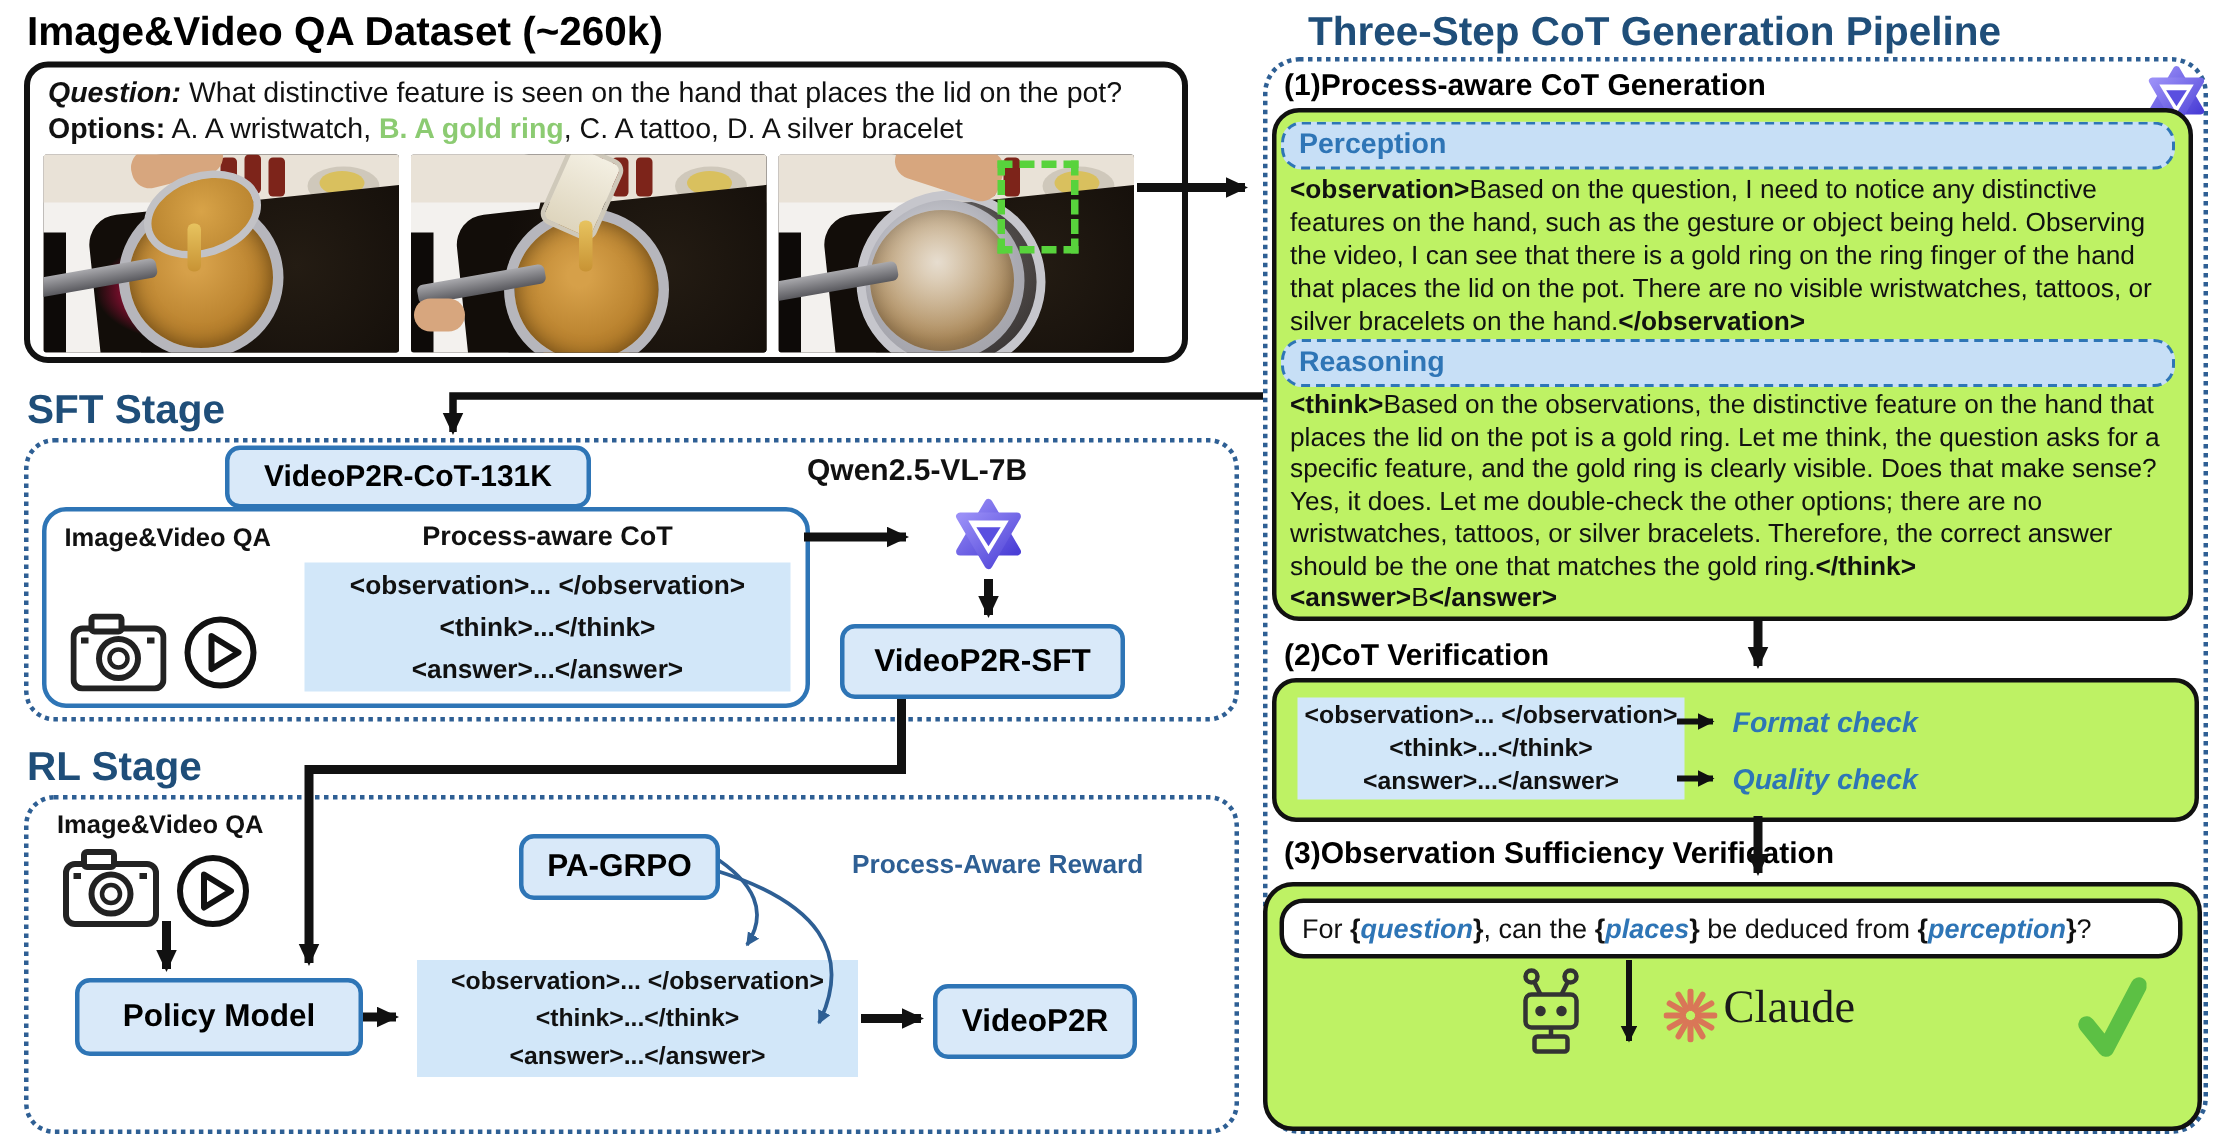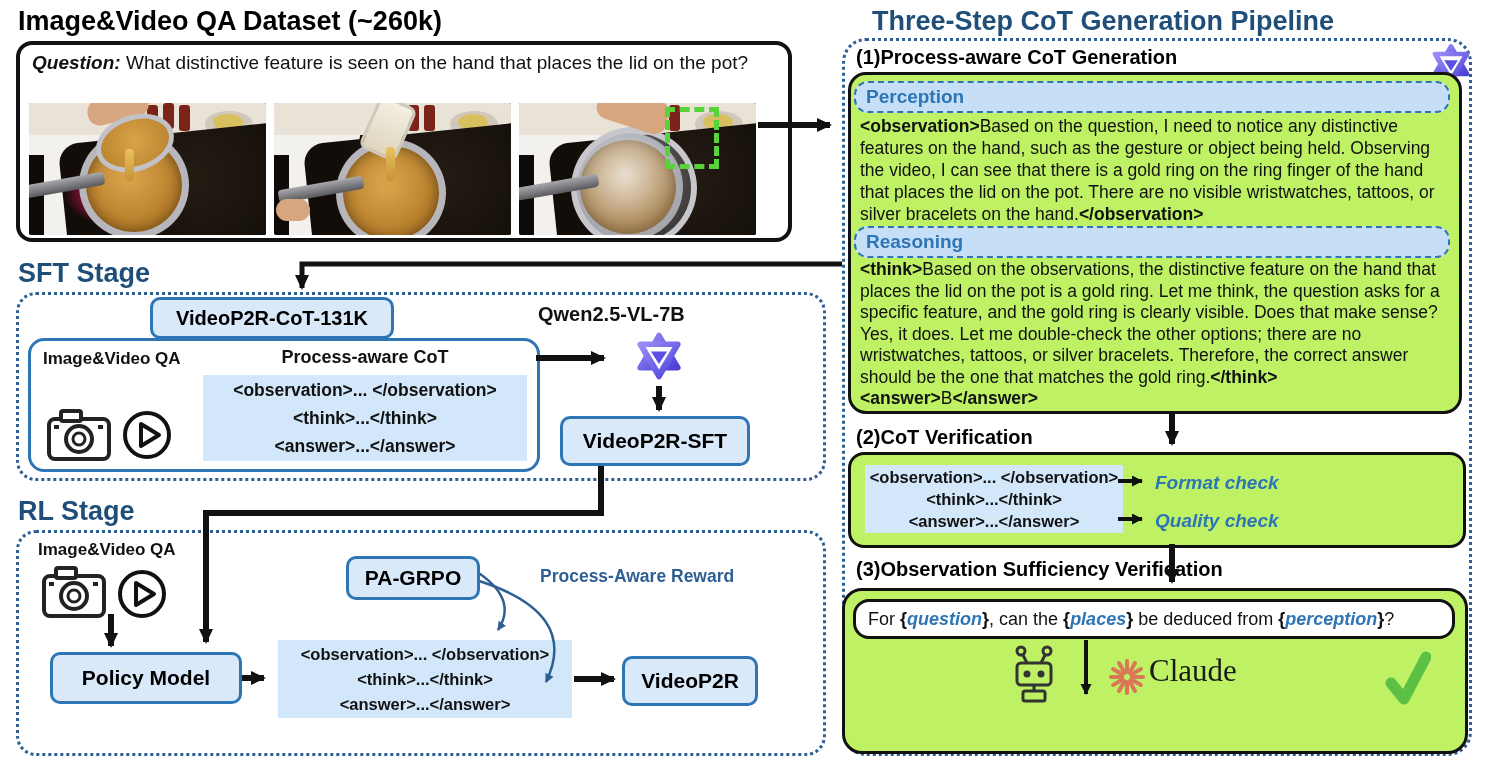--- a/index.html
+++ b/index.html
@@ -96,20 +96,21 @@
     <path d="M1172 544 V582" stroke="#111" stroke-width="6" fill="none" marker-end="url(#ahB)"></path>
     <path d="M1118 481 H1142" stroke="#111" stroke-width="4" fill="none" marker-end="url(#ahS)"></path>
     <path d="M1118 519 H1142" stroke="#111" stroke-width="4" fill="none" marker-end="url(#ahS)"></path>
     <path d="M1086 640 V694" stroke="#111" stroke-width="4" fill="none" marker-end="url(#ahS)"></path>
   </svg>
 
   <div class="abs h-black" style="left:18px;top:6px;">Image&amp;Video QA Dataset (~260k)</div>
 
   <div class="abs black-box" style="left:16px;top:41px;width:732px;height:193px;">
     <div class="abs bodytext" style="left:12px;top:7px;font-size:19px;white-space:nowrap;"><span class="b i">Question:</span><span> What distinctive feature is seen on the hand that places the lid on the pot?</span></div>
+    <div class="abs bodytext" style="left:12px;top:31px;font-size:19px;white-space:nowrap;"><span class="b">Options:</span><span> A. A wristwatch, </span><span class="b green-lt">B. A gold ring</span><span>, C. A tattoo, D. A silver bracelet</span></div>
 
     <div class="frame" style="left:9px;">
       <div class="f-tile"></div>
       <div class="f-shelf">
         <div class="f-bottle" style="left:118px;"></div>
         <div class="f-bottle" style="left:134px;top:0;"></div>
         <div class="f-bottle" style="left:150px;"></div>
         <div class="f-bowl" style="left:176px;">
           <div class="f-blob" style="left:8px;top:3px;"></div>
           </div>
@@ -221,21 +222,21 @@
       <rect x="51" y="16" width="5" height="4" fill="#222"></rect>
   </svg>
   <svg class="abs" style="left:116px;top:568px;" width="52" height="52" viewBox="0 0 52 52">
     <circle cx="26" cy="26" r="22" fill="#fff" stroke="#111" stroke-width="4"></circle>
     <path d="M20 15 L38 26 L20 37 Z" fill="none" stroke="#111" stroke-width="4" stroke-linejoin="round"></path>
   </svg>
 
   <div class="abs pill" style="left:346px;top:556px;width:128px;height:38px;font-size:21px;">PA-GRPO</div>
 
   <div class="abs pill" style="left:50px;top:652px;width:186px;height:46px;font-size:21px;">Policy Model</div>
-  <div class="abs bluelabel" style="left:540px;top:566px;font-size:17.5px;">Process-Aware Reward</div>
+  <div class="abs bluelabel" style="left:568px;top:566px;font-size:17.5px;">Process-Aware Reward</div>
 
   <div class="tagbox abs" style="left:278px;top:640px;width:294px;height:78px;font-size:16.5px;line-height:25px;">
     <div class="tagline">&lt;observation&gt;... &lt;/observation&gt;</div>
     <div class="tagline">&lt;think&gt;...&lt;/think&gt;</div>
     <div class="tagline">&lt;answer&gt;...&lt;/answer&gt;</div>
   </div>
 
   <div class="abs pill" style="left:622px;top:656px;width:130px;height:44px;font-size:21px;">VideoP2R</div>
 
   <div class="abs h-blue" style="left:872px;top:6px;">Three-Step CoT Generation Pipeline</div>

